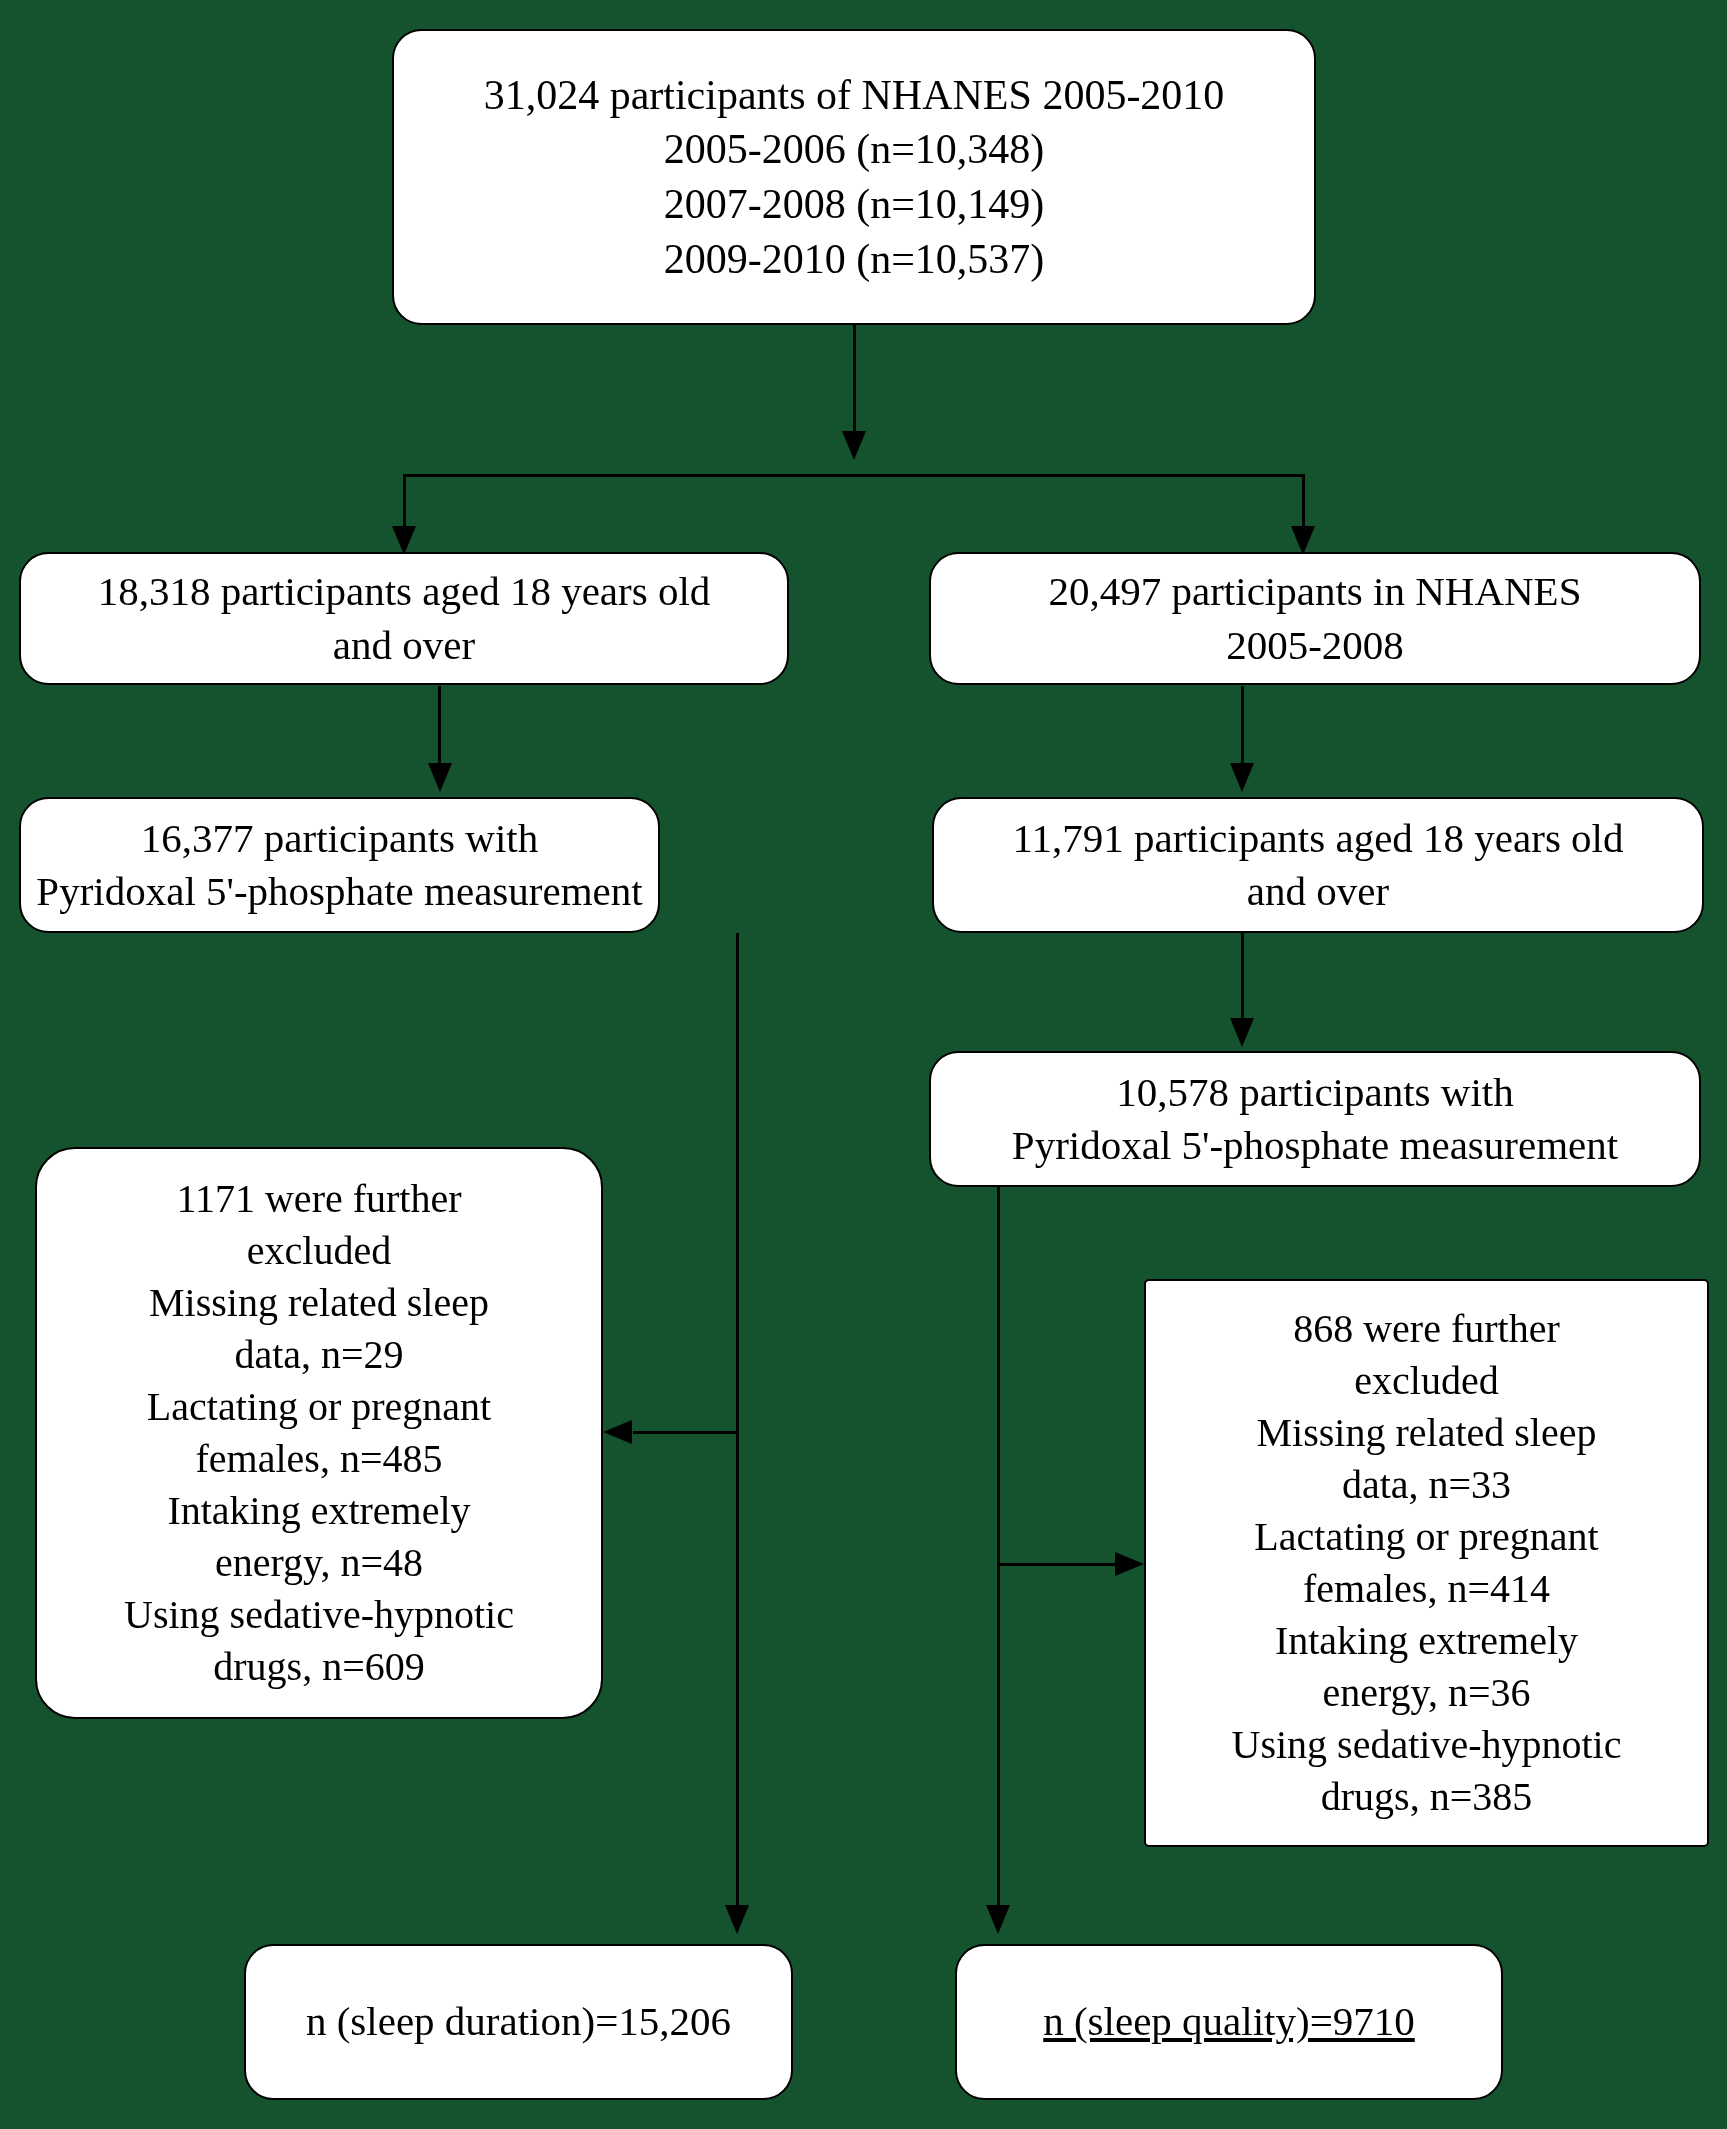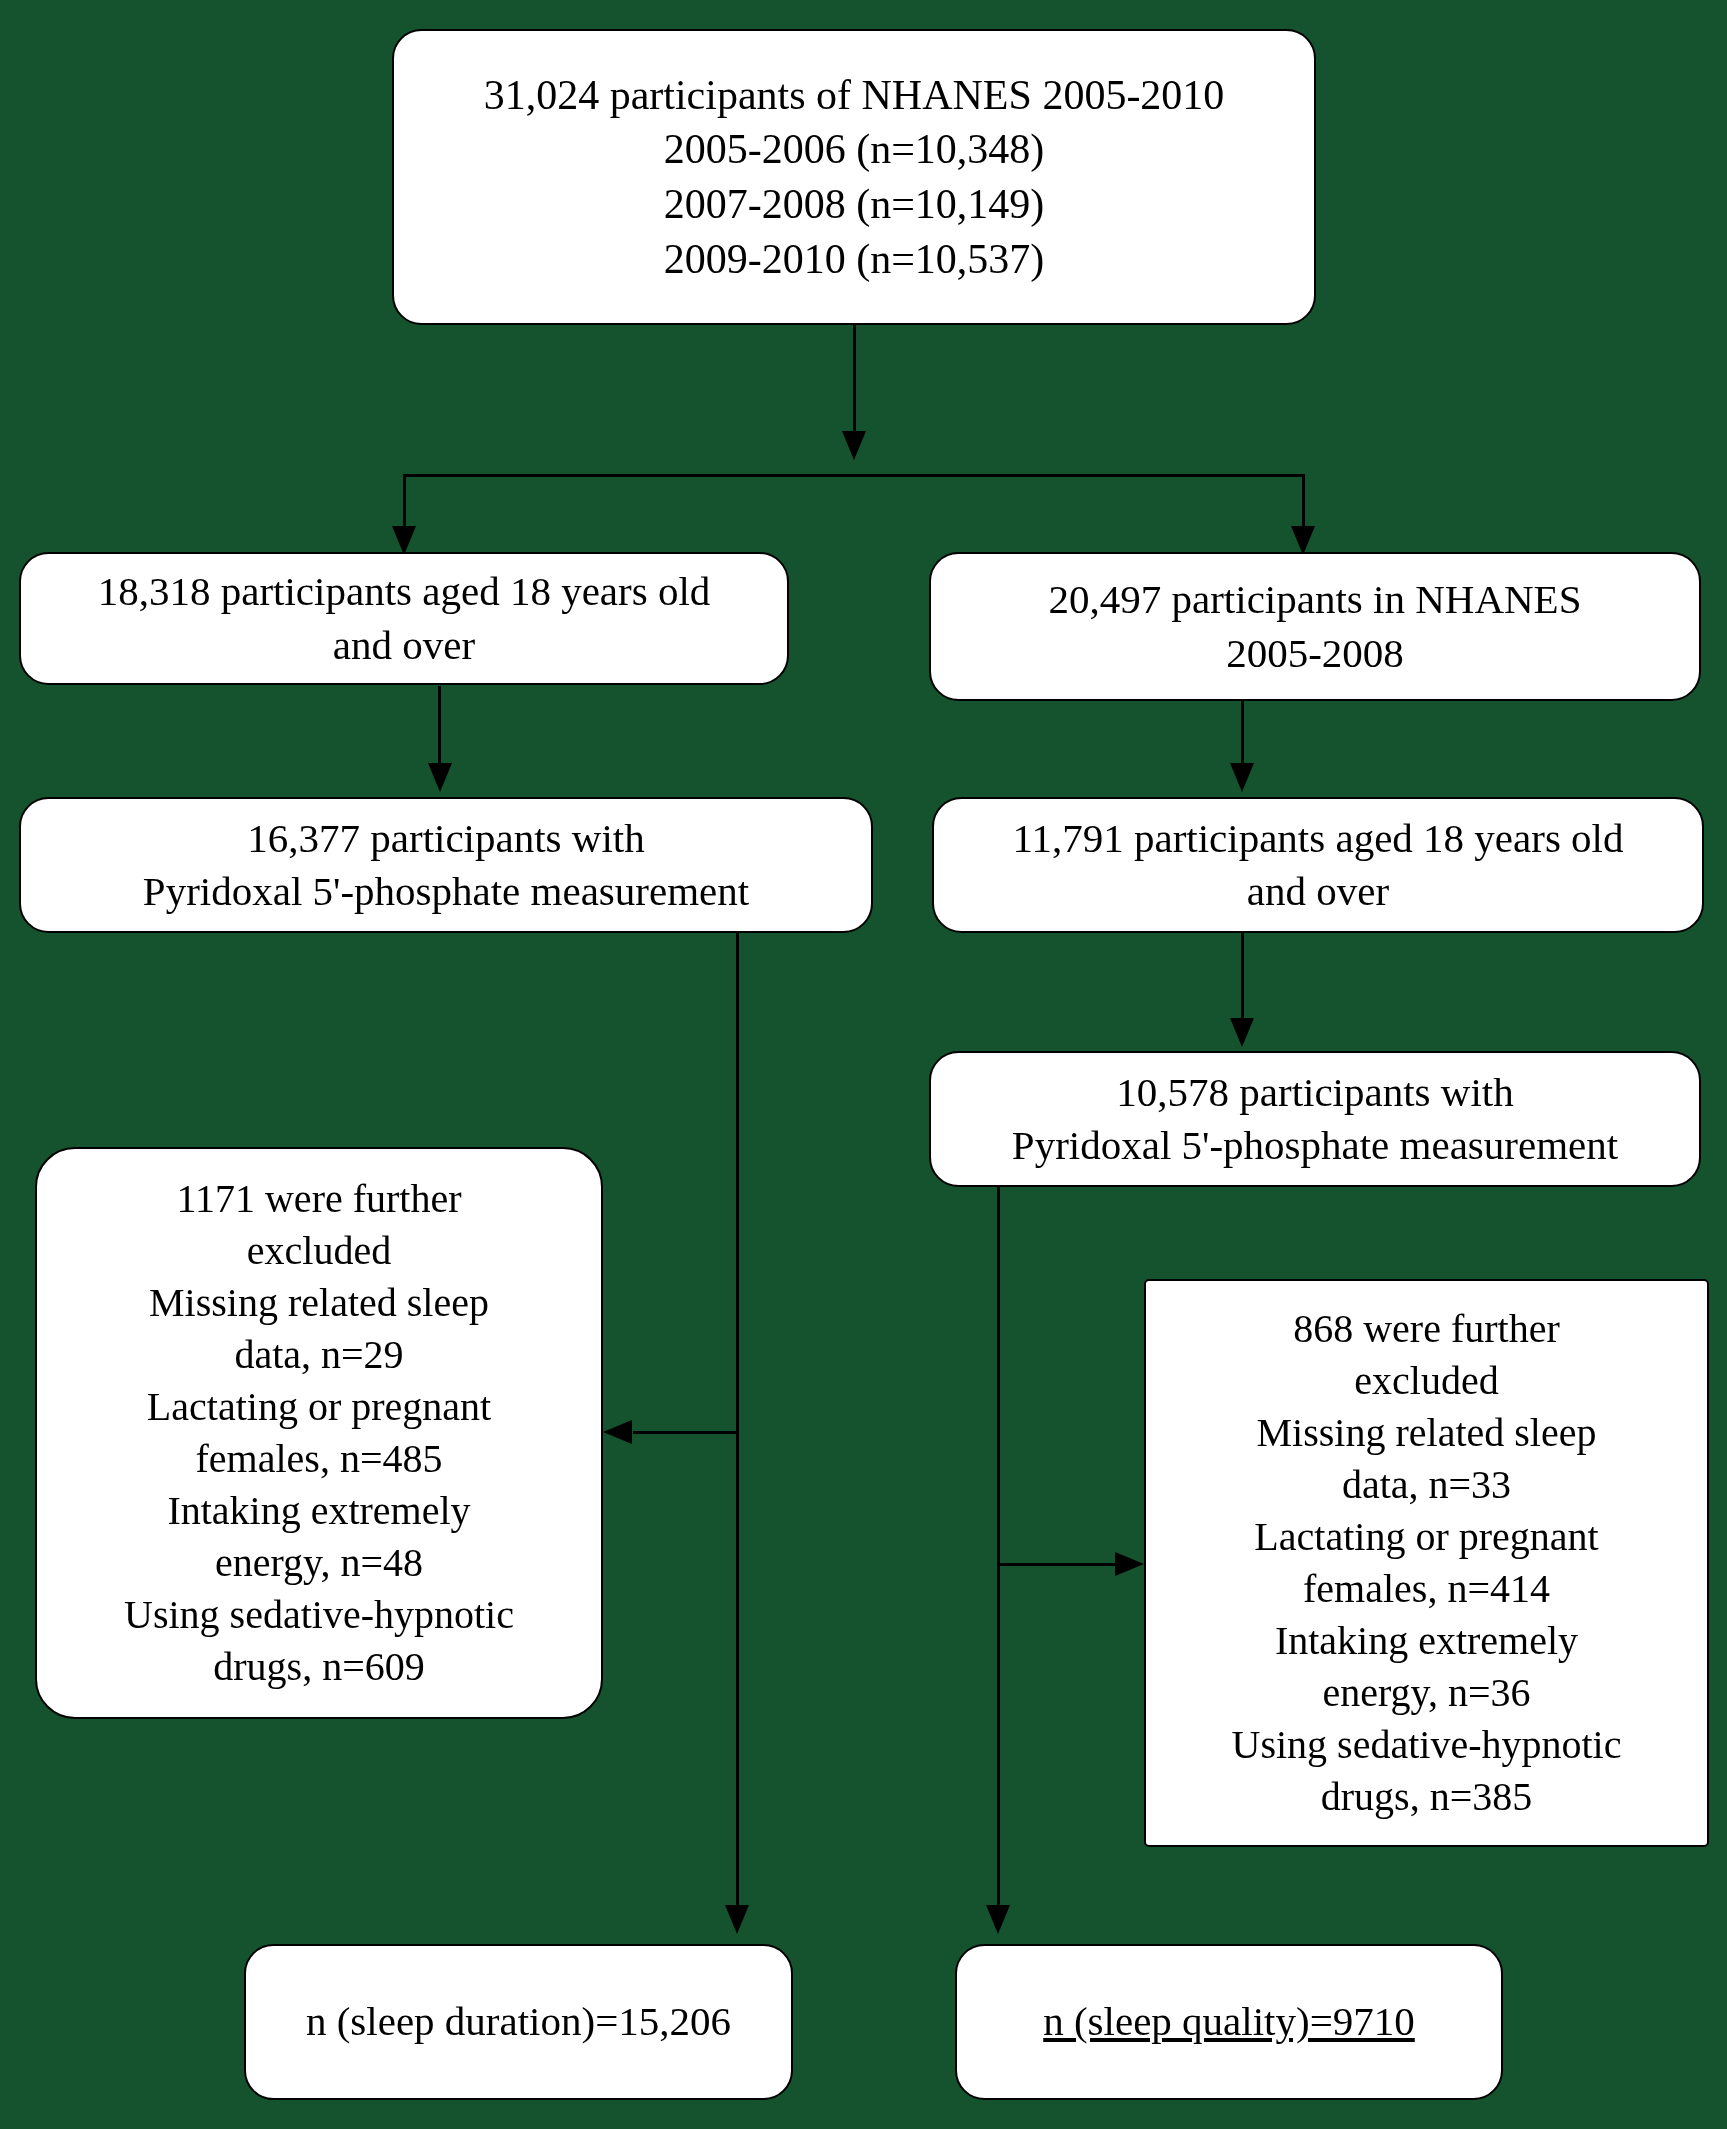--- a/index.html
+++ b/index.html
@@ -36,24 +36,24 @@
     white-space: pre-line;
     line-height: 1.30;
   }
   
   #node-root      { left: 392px;  top: 29px;   width: 924px; height: 296px; }
   #node-root .txt { font-size: 42px; }
 
   #node-adults-left  { left: 19px;  top: 552px;  width: 770px; height: 133px; align-items: center; }
   #node-adults-left .txt { font-size: 41px; }
 
-  #node-nhanes-right { left: 929px; top: 552px; width: 772px; height: 149px; }
+  #node-nhanes-right { left: 929px; top: 552px; width: 772px; height: 133px; }
   #node-nhanes-right .txt { font-size: 41px; }
 
-  #node-plp-left  { left: 19px;  top: 797px; width: 854px; height: 136px; }
+  #node-plp-left  { left: 19px;  top: 797px; width: 641px; height: 136px; }
   #node-plp-left .txt { font-size: 41px; }
 
   #node-adults-right { left: 932px; top: 797px; width: 772px; height: 136px; }
   #node-adults-right .txt { font-size: 41px; }
 
   #node-plp-right { left: 929px; top: 1051px; width: 772px; height: 136px; }
   #node-plp-right .txt { font-size: 41px; }
 
   #node-excl-left  { left: 35px;  top: 1147px; width: 568px;  height: 572px; border-radius: 40px; }
   #node-excl-left .txt { font-size: 40px; }

